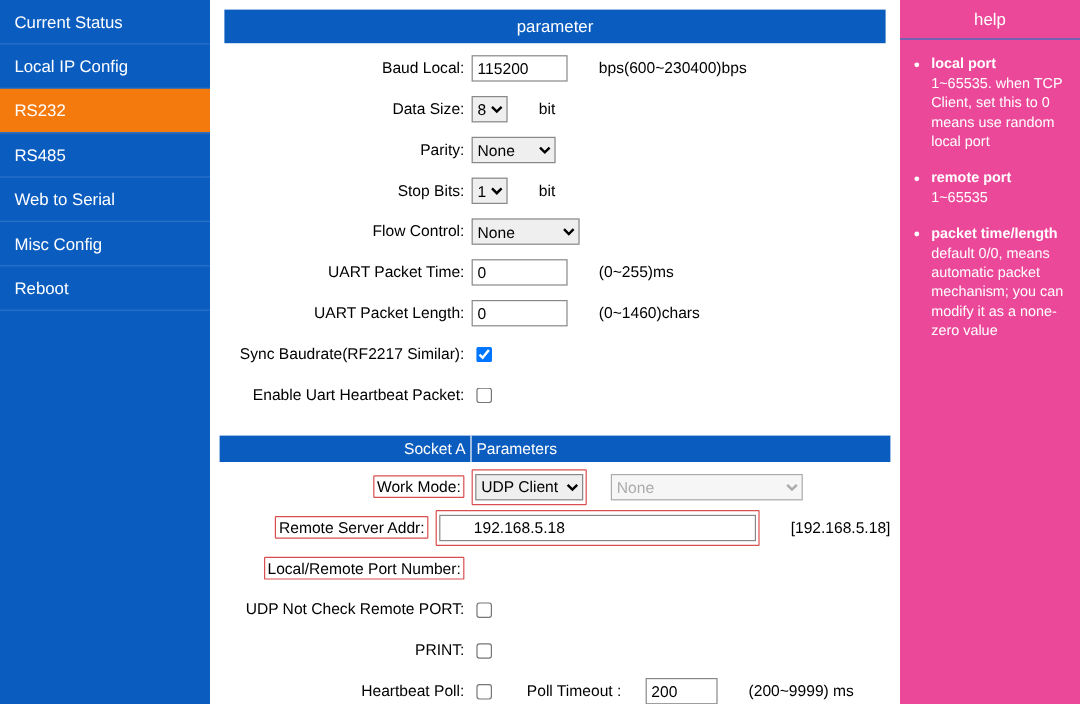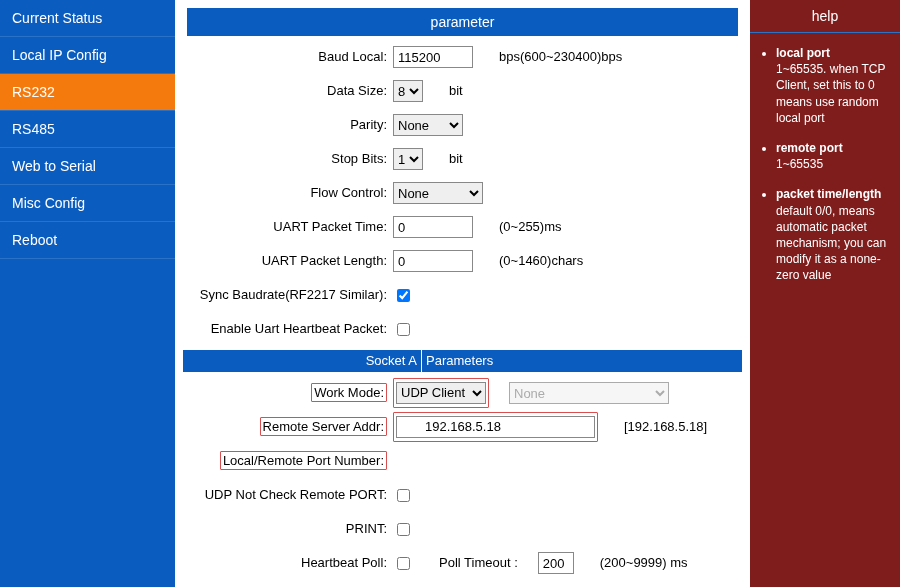--- a/index.html
+++ b/index.html
@@ -81,22 +81,21 @@
     margin-left: 6px;
     font-size: 13px;
   }
   .section-header {
     display: flex;
     background: #0b5cbf;
     color: #fff;
     font-size: 13px;
     height: 22px;
     line-height: 22px;
-    margin-top: 8px;
-    padding-left: 29px;
+    margin-top: 21px;
   }
   .section-header .left {
     width: 210px;
     text-align: right;
     padding-right: 4px;
     border-right: 1px solid #fff;
   }
   .section-header .right {
     padding-left: 4px;
   }
@@ -107,21 +106,21 @@
   }
   .secondary-select {
     width: 160px;
     color: #888;
     background: #f3f3f3;
   }
   
   .help {
     width: 150px;
     flex: 0 0 150px;
-    background: #7f1d1d;
+    background: #ec4899;
     color: #fff;
     padding: 0;
   }
   .help .help-title {
     text-align: center;
     padding: 8px 0;
     font-size: 14px;
     border-bottom: 1px solid #2a72c8;
   }
   .help ul {
@@ -234,21 +233,21 @@
         <select style="width:90px"><option>UDP Client</option></select>
       </span>
       <select class="secondary-select" disabled=""><option>None</option></select>
     </div>
   </div>
 
   <div class="form-row">
     <div class="lbl"><span class="highlight-red">Remote Server Addr:</span></div>
     <div class="ctl">
       <span class="highlight-red">
-        <input type="text" style="width: 199px; padding-left: 28px;" value="192.168.5.18">
+        <input type="text" style="width: 264px; padding-left: 28px;" value="192.168.5.18">
       </span>
       <span class="suffix">[192.168.5.18]</span>
     </div>
   </div>
 
   <div class="form-row">
     <div class="lbl"><span class="highlight-red">Local/Remote Port Number:</span></div>
   </div>
 
   <div class="form-row">
@@ -263,21 +262,21 @@
     <div class="ctl">
         <input type="checkbox" style="">
       </div>
   </div>
 
   <div class="form-row">
     <div class="lbl">Heartbeat Poll:</div>
     <div class="ctl">
       <input type="checkbox" style="">
       <span class="suffix">Poll Timeout :</span>
-      <input type="text" style="width: 36px;" value="200">
+      <input type="text" style="width: 60px;" value="200">
       <span class="suffix">(200~9999) ms</span>
     </div>
   </div>
 
   <div class="form-row">
     <div class="lbl">Enable Net Heartbeat Packet:</div>
 
   </div>
 
 </div>

